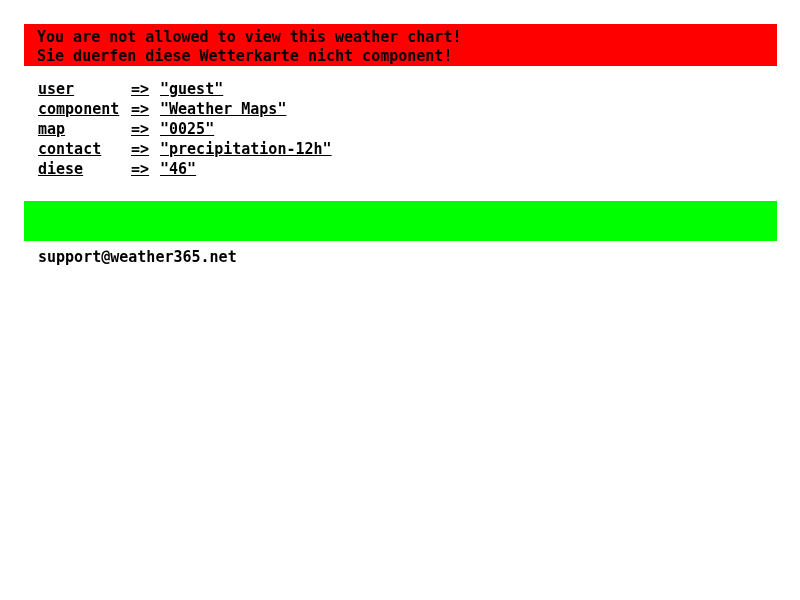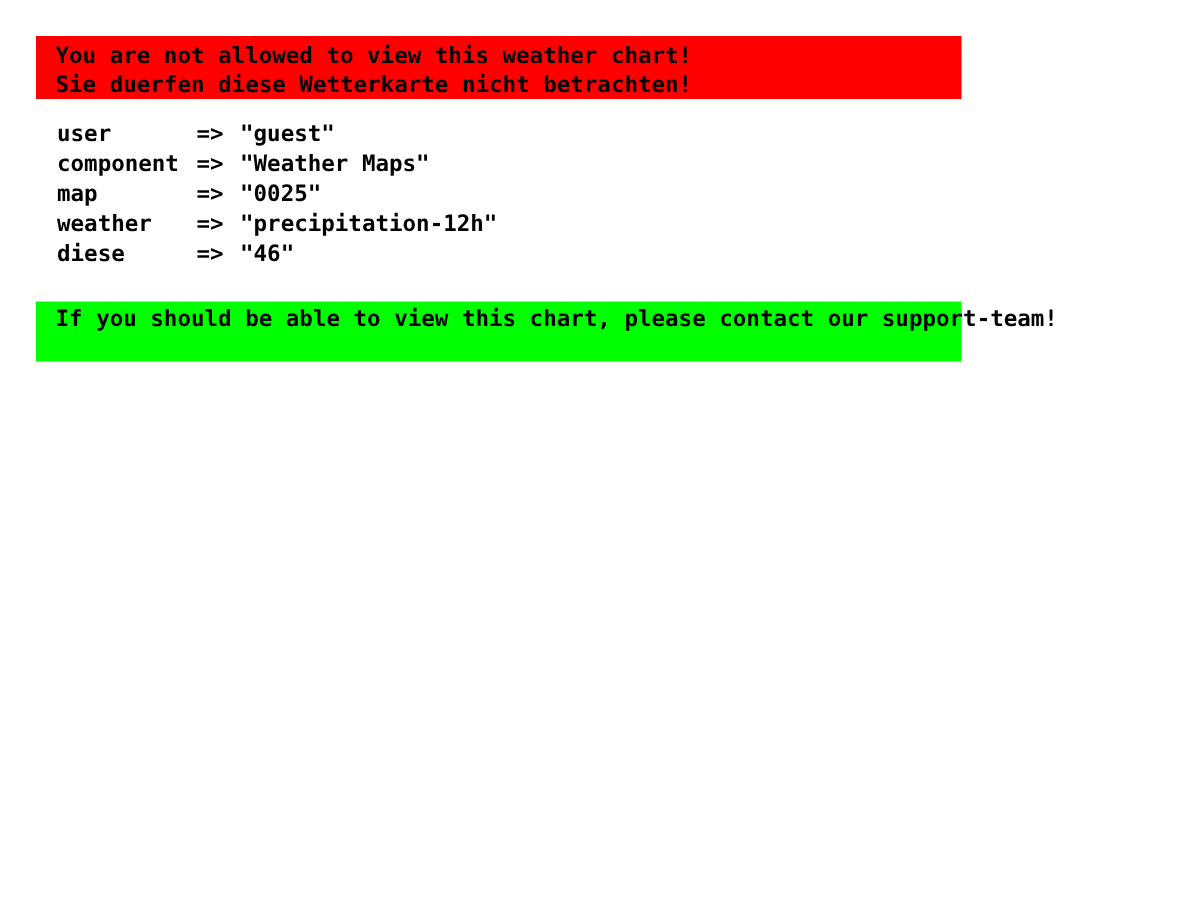--- a/index.html
+++ b/index.html
@@ -13,21 +13,21 @@
     font-family: "DejaVu Sans Mono", "Liberation Mono", monospace;
     font-size: 15px;
     font-weight: bold;
     color: #000000;
   }
 
   
   .banner {
     position: absolute;
     left: 24px;
-    width: 617px;
+    width: 753px;
     padding-left: 13px;
     line-height: 19px;
     box-sizing: border-box;
   }
   .banner--error {
     top: 24px;
     height: 42px;
     padding-top: 4px;
     background: #ff0000;
   }
@@ -39,70 +39,70 @@
   }
   .banner-line { white-space: pre; }
 
   
   .params {
     position: absolute;
     left: 38px;
     top: 79px;
     line-height: 20px;
   }
-  .param-row { display: flex; white-space: pre; }
+  .param-row { display: flex; white-space: pre; text-decoration: underline; }
   .param-row .key   { width: 93px; }
   .param-row .arrow { width: 29px; }
 
   
   .footer {
     position: absolute;
     left: 38px;
     top: 247px;
     width: 728px;
     display: flex;
     justify-content: space-between;
     line-height: 20px;
     white-space: pre;
   }
 </style>
 </head>
 <body>
 
 <div class="banner banner--error">
   <div class="banner-line">You are not allowed to view this weather chart!</div>
-  <div class="banner-line">Sie duerfen diese Wetterkarte nicht betrachten!</div>
+  <div class="banner-line">Sie duerfen diese Wetterkarte nicht component!</div>
 </div>
 
 <div class="params">
   <div class="param-row">
     <span class="key">user</span>
     <span class="arrow">=&gt;</span>
     <span class="val">"guest"</span>
   </div>
   <div class="param-row">
     <span class="key">component</span>
     <span class="arrow">=&gt;</span>
     <span class="val">"Weather Maps"</span>
   </div>
   <div class="param-row">
     <span class="key">map</span>
     <span class="arrow">=&gt;</span>
     <span class="val">"0025"</span>
   </div>
   <div class="param-row">
-    <span class="key">weather</span>
+    <span class="key">contact</span>
     <span class="arrow">=&gt;</span>
     <span class="val">"precipitation-12h"</span>
   </div>
   <div class="param-row">
     <span class="key">diese</span>
     <span class="arrow">=&gt;</span>
     <span class="val">"46"</span>
   </div>
 </div>
 
 <div class="banner banner--support">
-  <div class="banner-line">If you should be able to view this chart, please contact our support-team!</div>
 </div>
 
 <div class="footer">
+  <span>support@weather365.net</span>
 </div>
 
 </body></html>

